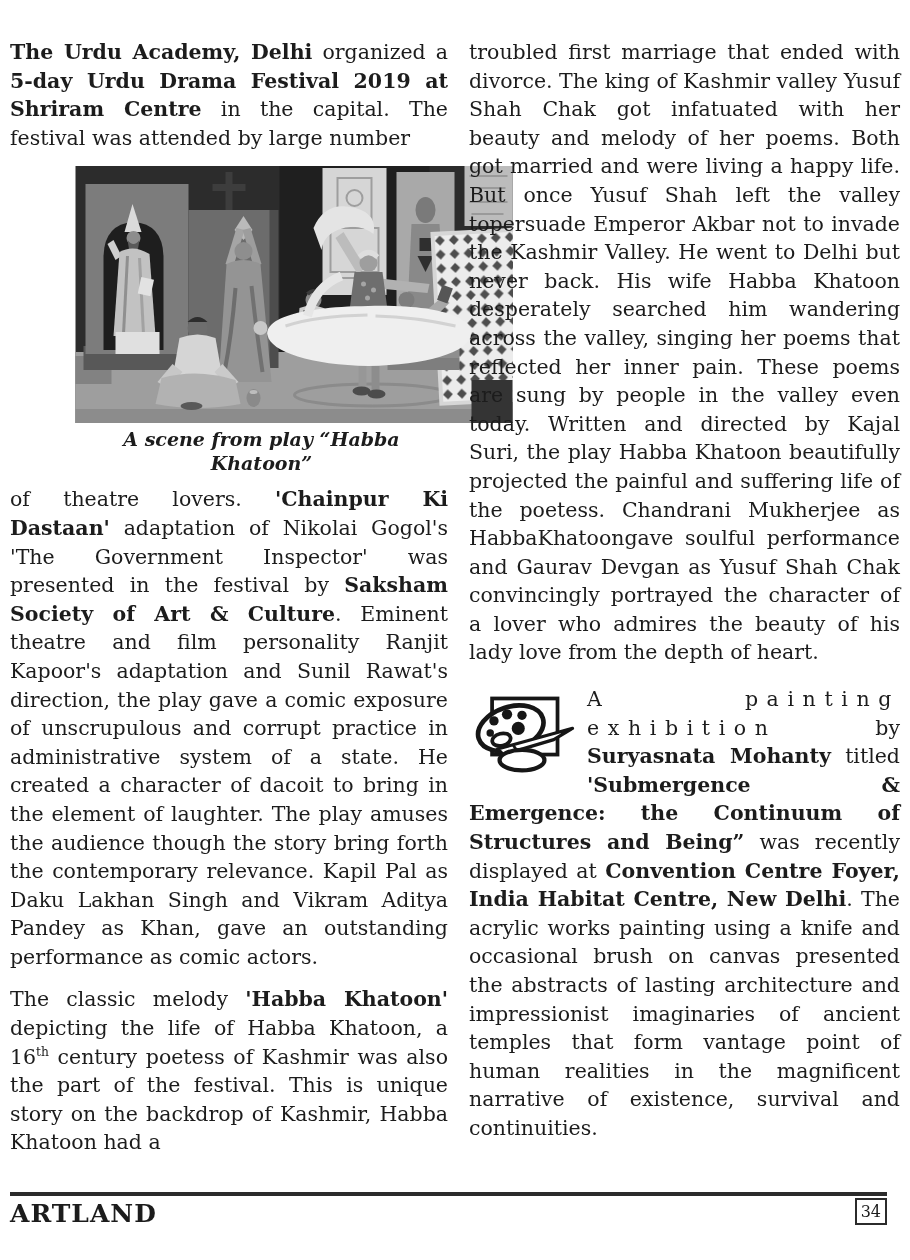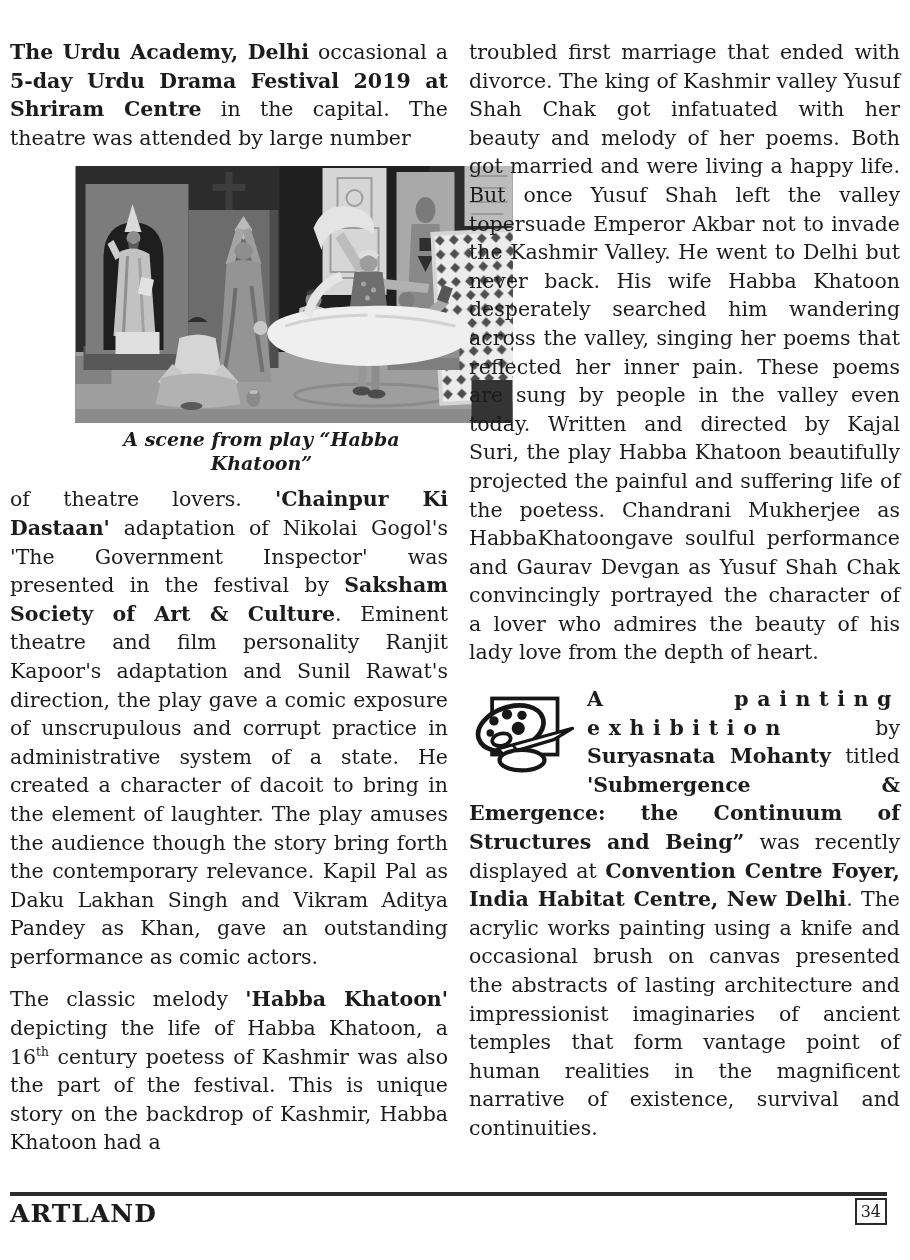--- a/index.html
+++ b/index.html
@@ -8,21 +8,21 @@
     font-family:"DejaVu Serif","Liberation Serif",serif;color:#1c1c1c;
     box-sizing:border-box;padding:38px 10px 0 10px;overflow:hidden;
   }
   .columns{display:flex;gap:21px;}
   .col{text-align:justify;font-size:20.5px;line-height:28.6px;}
   .col-left{width:438px;}
   .col-right{width:431px;}
   .col p{margin:0 0 14px 0;}
   .b{font-weight:bold;}
   sup{font-size:0.6em;line-height:0;}
-  .spread{letter-spacing:0.42em;font-weight:bold;}
+  .spread{letter-spacing:0.42em;font-weight:normal;}
   .photo-figure{margin:2px 0 0 0;}
   svg.photo{display:block;width:438px;height:257px;}
   .caption{
     text-align:center;font-weight:bold;font-style:italic;
     font-size:19px;line-height:24px;margin:4px 0 10px 0;
   }
   svg.palette{float:left;width:106px;height:86px;margin:6px 12px 2px 0;}
   .footer{position:absolute;left:10px;right:23px;top:1192px;}
   .rule{height:4px;background:#2b2b2b;}
   .footer-row{display:flex;justify-content:space-between;align-items:flex-start;margin-top:3px;}
@@ -33,21 +33,21 @@
   }
 </style>
 </head>
 <body>
 
 <div class="page">
 
   <div class="columns">
 
     <div class="col col-left">
-      <p><span class="b">The Urdu Academy, Delhi</span><span> occasional a </span><span class="b">5-day Urdu Drama Festival 2019 at Shriram Centre</span><span> in the capital. The theatre was attended by large number</span></p>
+      <p><span class="b">The Urdu Academy, Delhi</span><span> organized a </span><span class="b">5-day Urdu Drama Festival 2019 at Shriram Centre</span><span> in the capital. The festival was attended by large number</span></p>
 
       <figure class="photo-figure" style="margin:2px 0 0 17px;padding-left:48px;">
         <svg class="photo" viewBox="0 0 437 257" xmlns="http://www.w3.org/2000/svg">
           <rect width="437" height="257" fill="#2c2c2c"></rect>
           <rect x="204" y="0" width="150" height="195" fill="#1f1f1f"></rect>
 
           <rect y="186" width="437" height="71" fill="#9e9e9e"></rect>
           <rect y="243" width="437" height="14" fill="#8c8c8c"></rect>
           <ellipse cx="297" cy="229" rx="78" ry="11" fill="none" stroke="#8b8b8b" stroke-width="3"></ellipse>
           <rect x="0" y="190" width="36" height="28" fill="#828282"></rect>

